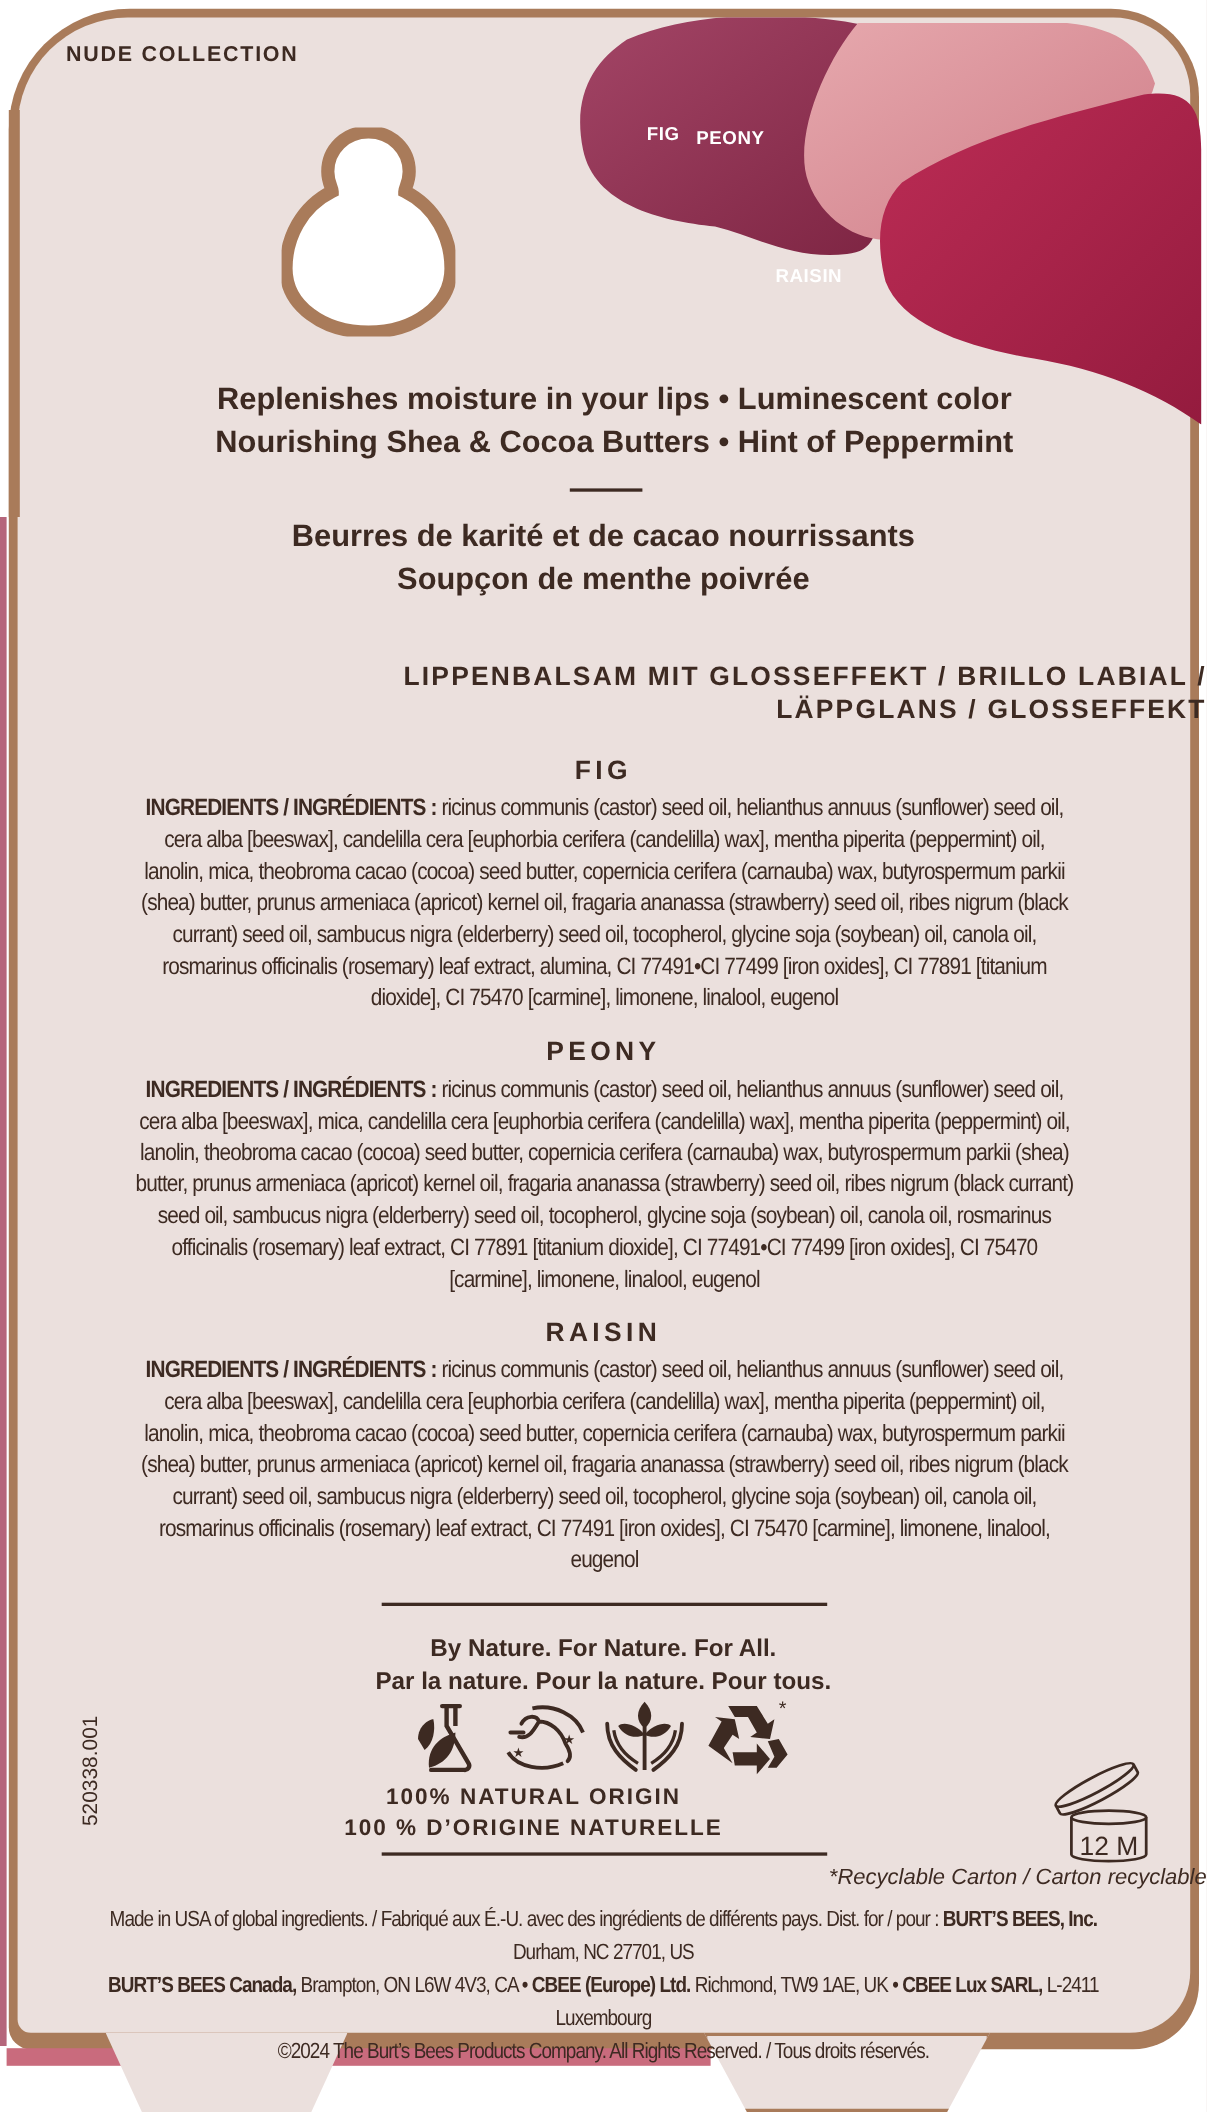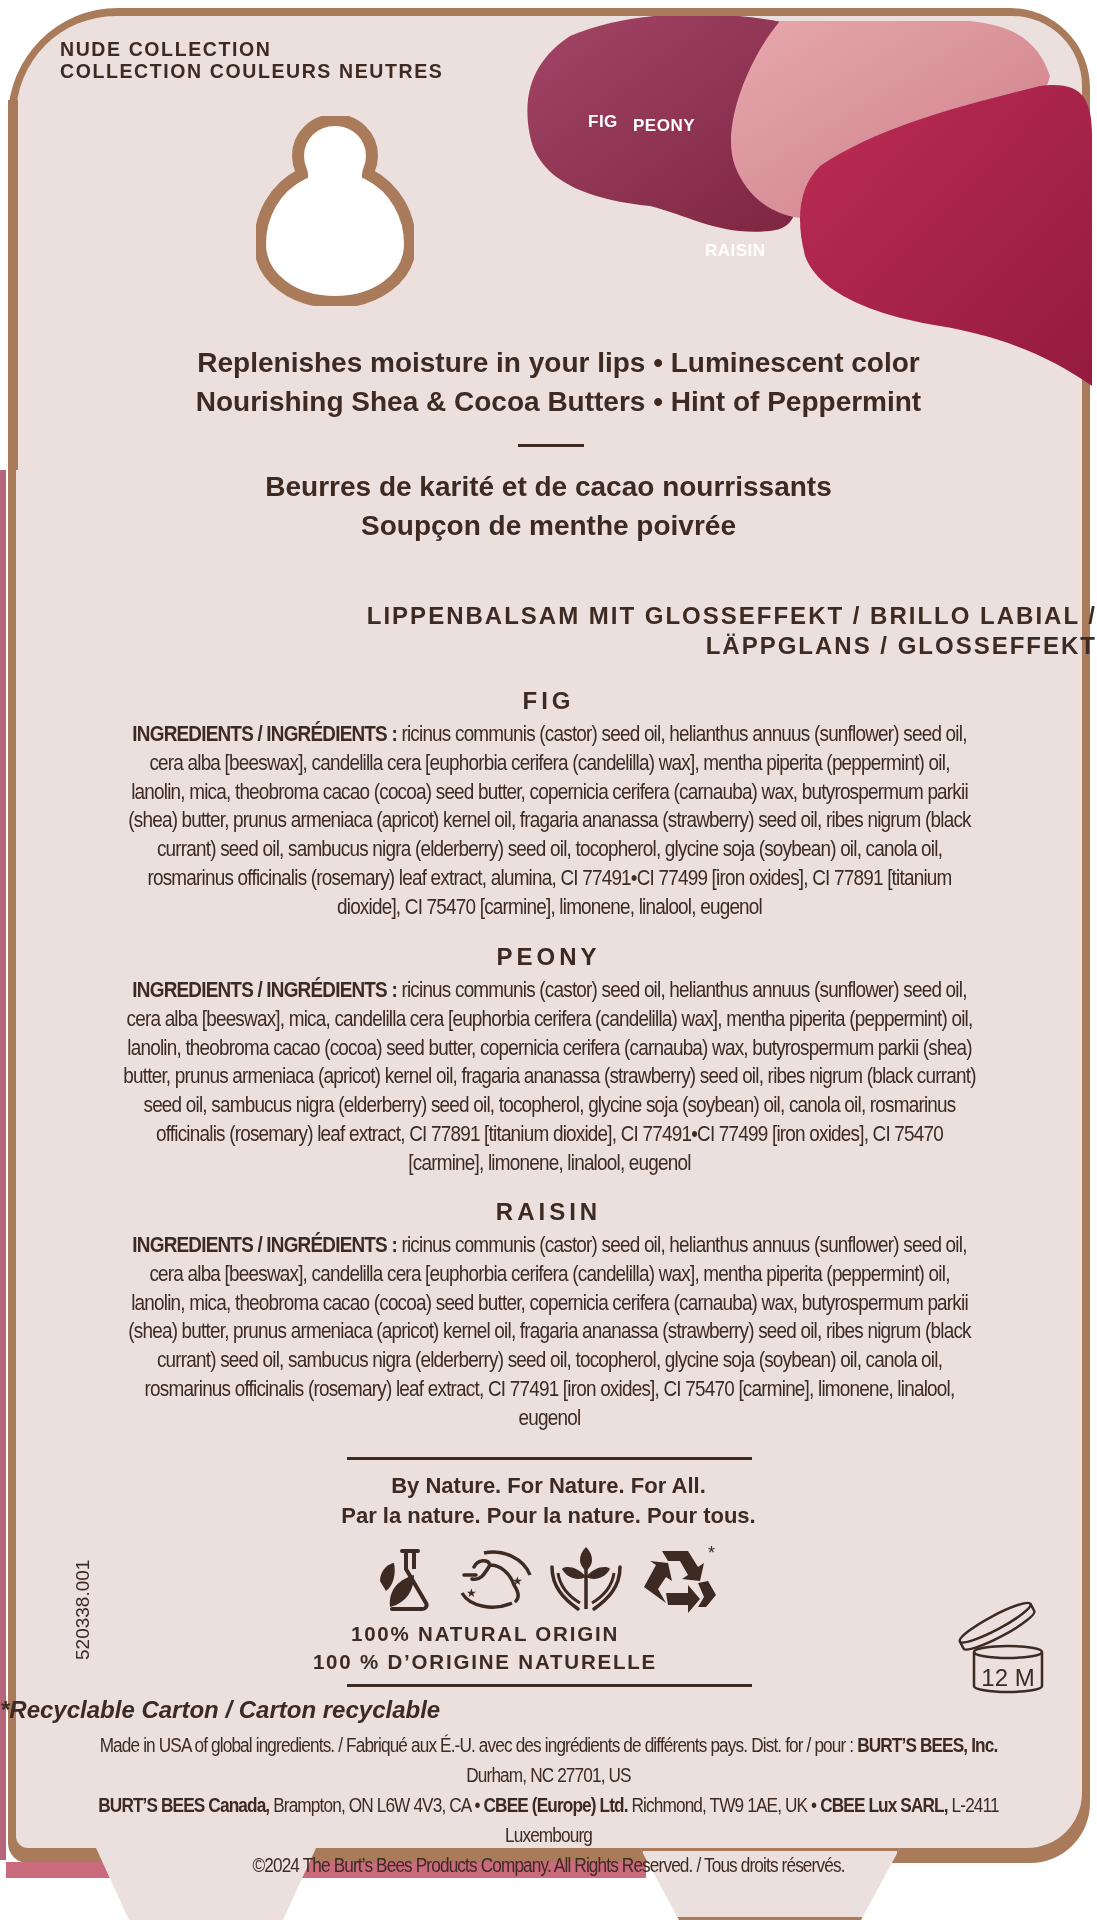--- a/index.html
+++ b/index.html
@@ -35,28 +35,28 @@
   .shade-title { position:absolute; left:0; width:1097px; text-align:center; font-weight:700;
                  font-size:24px; letter-spacing:4px; color:#3d2a22; }
   .ingredients { position:absolute; left:62px; width:975px; text-align:center;
                  font-family:"Liberation Sans Narrow","Liberation Sans", sans-serif;
                  font-size:21.5px; line-height:28.8px; color:#3d2a22; letter-spacing:-0.9px;
                  transform:scaleX(0.88); transform-origin:center top; }
   .ingredients b { font-weight:700; }
 
   .rule { position:absolute; height:3px; background:#3d2a22; }
   .tagline { position:absolute; left:0; width:1097px; text-align:center; font-weight:700;
-             font-size:22px; line-height:30px; color:#3d2a22; }
+             font-size:22px; line-height:30px; color:#3d2a22;margin-top:12px; }
   .icons-row { position:absolute; left:372px; top:1541px; width:350px; height:75px; display:flex;
                justify-content:space-between; align-items:center; }
   .icons-row svg { display:block; }
   .natural { position:absolute; left:0; top:1620px; width:970px; text-align:center; font-weight:700;
              font-size:20.5px; letter-spacing:1.8px; line-height:28px; color:#3d2a22; }
-  .recyclable { position:absolute; left:0; top:1696px; width:1097px; text-align:left; font-style:italic;
-                font-size:24px; color:#3d2a22;font-weight:bold; }
+  .recyclable { position:absolute; left:0; top:1696px; width:1097px; text-align:right; font-style:italic;
+                font-size:20px; color:#3d2a22; }
   .lot { position:absolute; left:72px; top:1660px; transform:rotate(-90deg); transform-origin:left top;
          font-size:19px; color:#3d2a22; font-family:"Liberation Sans Narrow","Liberation Sans",sans-serif; }
   .pao { position:absolute; left:950px; top:1590px; width:120px; height:110px; }
   .legal { position:absolute; left:0; top:1730px; width:1097px; text-align:center;
            font-size:20px; line-height:30px; color:#3d2a22; letter-spacing:-1px;
            transform:scaleX(0.86); transform-origin:center top; }
   .legal b { font-weight:700; }
 </style>
 </head>
 <body>
@@ -64,21 +64,20 @@
 <div class="card-shadow"></div>
 <div class="card"></div>
 <div class="left-brown"></div>
 <div class="left-strip"></div>
 <div class="bottom-strip"></div>
 <div class="tab t1"></div>
 <div class="tab t2"></div>
 
 <div class="header-block">
   <div>NUDE COLLECTION</div>
-  <div>COLLECTION COULEURS NEUTRES</div>
 </div>
 
 <svg class="hang-hole" viewBox="0 0 158 190">
   <path d="M79 4 C100 4 116 20 116 40 C116 50 112 55 112 58 C140 72 154 100 154 128 C154 162 120 186 79 186 C38 186 4 162 4 128 C4 100 18 72 46 58 C46 55 42 50 42 40 C42 20 58 4 79 4 Z" fill="#ffffff" stroke="#a97b5a" stroke-width="12"></path>
 </svg>
 
 <div class="swatches">
   <svg width="577" height="370" viewBox="0 0 577 370">
     <defs>
       <linearGradient id="gFig" x1="0" y1="0" x2="1" y2="1">

